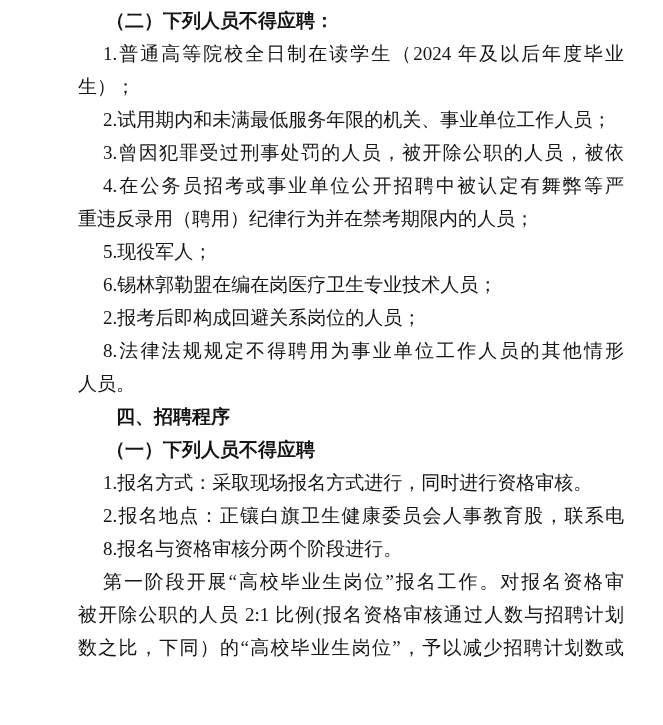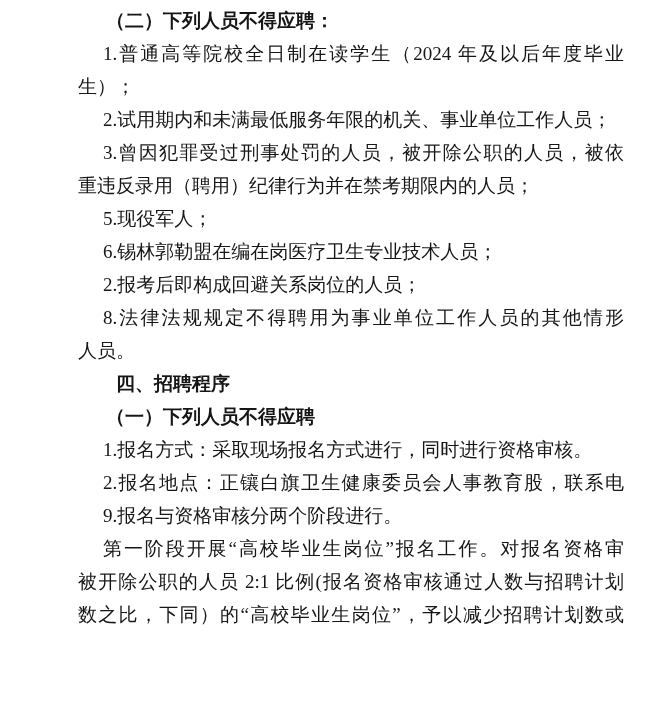--- a/index.html
+++ b/index.html
@@ -60,20 +60,21 @@
 
   <p class="section">
     <span class="line indent" style="display:block">2.试用期内和未满最低服务年限的机关、事业单位工作人员；</span>
   </p>
 
   <p class="section">
     <span class="line indent fill" style="display:block">3.曾因犯罪受过刑事处罚的人员，被开除公职的人员，被依</span>
   </p>
 
   <p class="section">
+    <span class="line indent fill" style="display:block">4.在公务员招考或事业单位公开招聘中被认定有舞弊等严</span>
     <span class="line" style="display:block">重违反录用（聘用）纪律行为并在禁考期限内的人员；</span>
   </p>
 
   <p class="section">
     <span class="line indent" style="display:block">5.现役军人；</span>
   </p>
 
   <p class="section">
     <span class="line indent" style="display:block">6.锡林郭勒盟在编在岗医疗卫生专业技术人员；</span>
   </p>
@@ -97,21 +98,21 @@
 
   <p class="section">
     <span class="line indent" style="display:block">1.报名方式：采取现场报名方式进行，同时进行资格审核。</span>
   </p>
 
   <p class="section">
     <span class="line indent fill" style="display:block">2.报名地点：正镶白旗卫生健康委员会人事教育股，联系电</span>
   </p>
 
   <p class="section">
-    <span class="line indent" style="display:block">9.报名与资格审核分两个阶段进行。</span>
+    <span class="line indent" style="display:block">8.报名与资格审核分两个阶段进行。</span>
   </p>
 
   <p class="section">
     <span class="line indent fill" style="display:block">第一阶段开展“高校毕业生岗位”报名工作。对报名资格审</span>
     <span class="line fill" style="display:block">被开除公职的人员 2:1 比例(报名资格审核通过人数与招聘计划</span>
     <span class="line fill" style="display:block">数之比，下同）的“高校毕业生岗位”，予以减少招聘计划数或</span>
   </p>
 
 </div>
 

